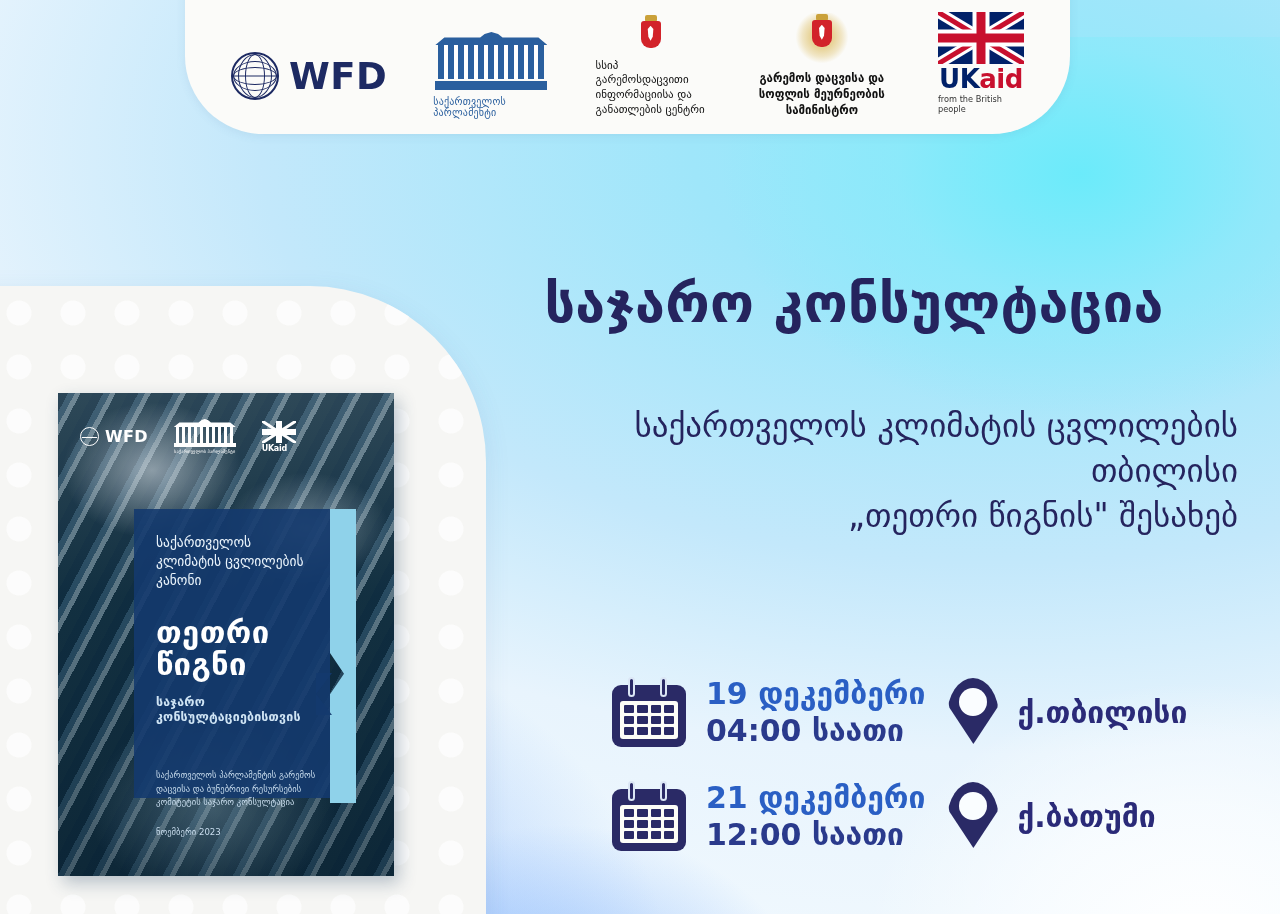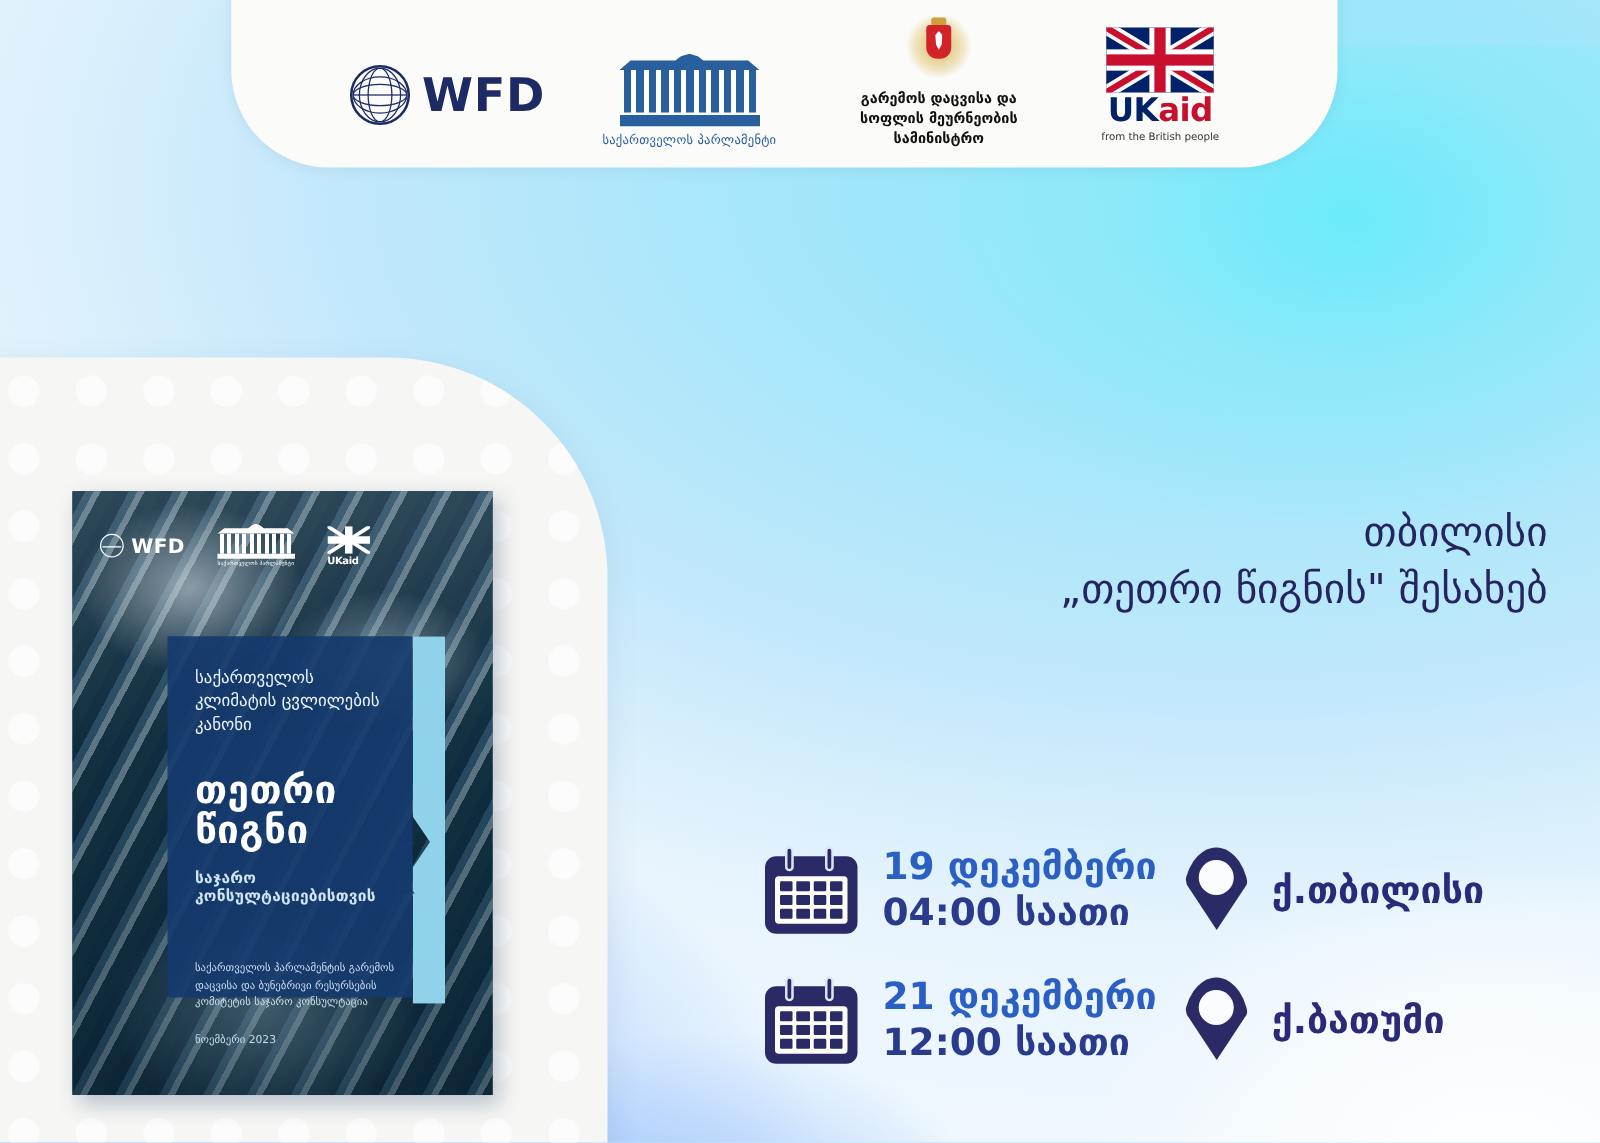--- a/index.html
+++ b/index.html
@@ -246,20 +246,27 @@
 
       <div class="logo">
         <div class="parl-ico">
           <div class="parl-roof"></div>
           <div class="parl-cols"></div>
           <div class="parl-base"></div>
         </div>
         <div class="parl-lbl">საქართველოს პარლამენტი</div>
       </div>
 
+      <div class="logo" style="flex-direction:column;align-items:center;">
+        <div class="crest-sm">
+          <div class="crest-crown"></div>
+          <div class="crest-shield"></div>
+        </div>
+        <div class="crest-lbl" style="max-width:132px;">სსიპ გარემოსდაცვითი ინფორმაციისა და განათლების ცენტრი</div>
+      </div>
 
       <div class="logo">
         <div class="crest-lg">
           <div class="gold"></div>
           <div class="cr"></div>
           <div class="sh"></div>
         </div>
         <div class="crest-lbl2" style="max-width:168px;">გარემოს დაცვისა და სოფლის მეურნეობის სამინისტრო</div>
       </div>
 
@@ -316,22 +323,24 @@
     <div class="book-panel">
       <div class="bp-sub">საქართველოს კლიმატის ცვლილების კანონი</div>
       <div class="bp-big">თეთრი წიგნი</div>
       <div class="bp-for">საჯარო კონსულტაციებისთვის</div>
       <div class="bp-desc">საქართველოს პარლამენტის გარემოს დაცვისა და ბუნებრივი რესურსების კომიტეტის საჯარო კონსულტაცია</div>
       <div class="bp-date">ნოემბერი 2023</div>
     </div>
     <div class="book-notch"></div>
   </div>
 
+  <div class="headline">საჯარო კონსულტაცია</div>
 
   <div class="subline">
+    <div>საქართველოს კლიმატის ცვლილების</div>
     <div>თბილისი</div>
     <div>„თეთრი წიგნის" შესახებ</div>
   </div>
 
   <div class="events">
 
     <div class="event-row">
       <div class="cal">
         <div class="body"></div>
         <div class="sheet">

